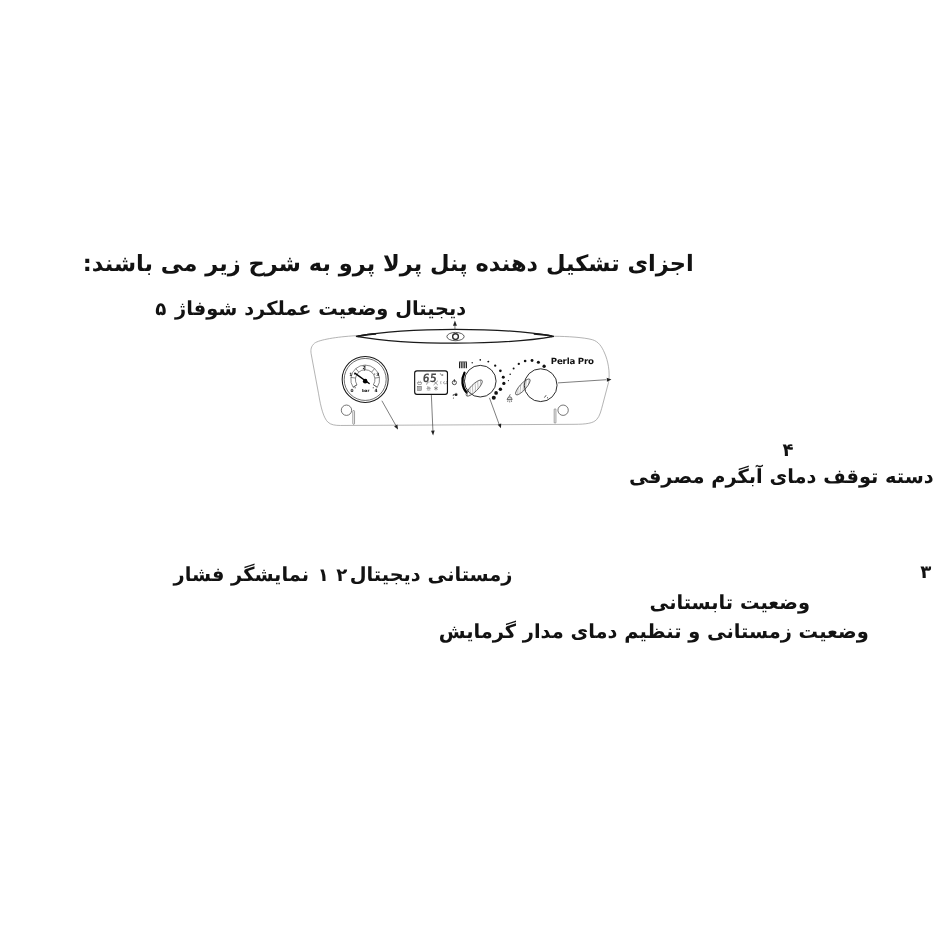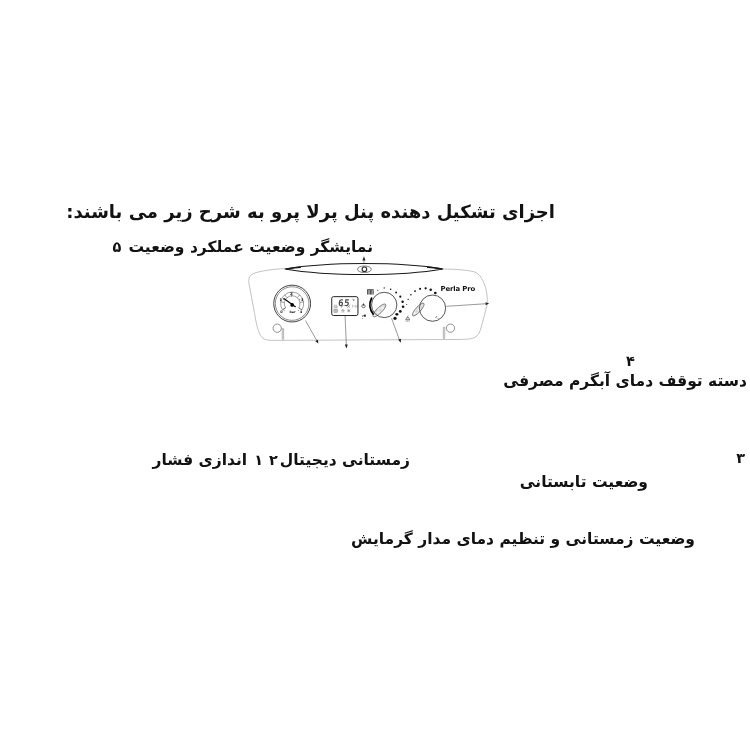--- a/index.html
+++ b/index.html
@@ -7,40 +7,40 @@
        font-family:"DejaVu Sans",sans-serif;}
   .lbl{position:absolute;font-weight:700;font-size:15.5px;color:#121212;
        direction:rtl;white-space:nowrap;line-height:20px;}
   .title{font-size:18px;}
   .row{display:flex;align-items:baseline;gap:7px;}
   .num{font-size:14.5px;}
   #c3block{text-align:right;line-height:23.5px;}
   #c3block .l2{padding-left:0;padding-right:25px;}
   #c3block .m1{padding-right:97px;}
   #c3block .m2{padding-right:62px;}
-  #c3block .m3{padding-right:50px;margin-top:34px;}
+  #c3block .m3{padding-right:50px;}
   svg text{font-family:"DejaVu Sans",sans-serif;}
   .lcdval{font-family:"DejaVu Sans Mono",monospace;}
 </style>
 </head>
 <body>
 
 <div class="lbl title" style="top:202px;right:195px;">اجزای تشکیل دهنده پنل پرلا پرو به شرح زیر می باشند:</div>
 
 <div class="lbl row" style="top:237px;right:377px;">
-  <span>نمایشگر وضعیت عملکرد وضعیت</span>
+  <span>دیجیتال وضعیت عملکرد شوفاژ</span>
   <span class="num">۵</span>
 </div>
 
 <span class="lbl num" style="top:351px;left:626px;">۴</span>
 <div class="lbl" style="top:371px;right:3px;">دسته توقف دمای آبگرم مصرفی</div>
 
 <div class="lbl row" style="top:450px;right:487px;">
   <span class="num">۱</span>
-  <span>اندازی فشار</span>
+  <span>نمایشگر فشار</span>
 </div>
 
 <div class="lbl row" style="top:450px;right:340px;gap:2px;">
   <span>زمستانی دیجیتال</span>
   <span class="num">۲</span>
 </div>
 
 <div class="lbl" id="c3block" style="top:447px;right:5px;">
   <div class="row" style="gap:17px;">
     <span class="num">۳</span>

